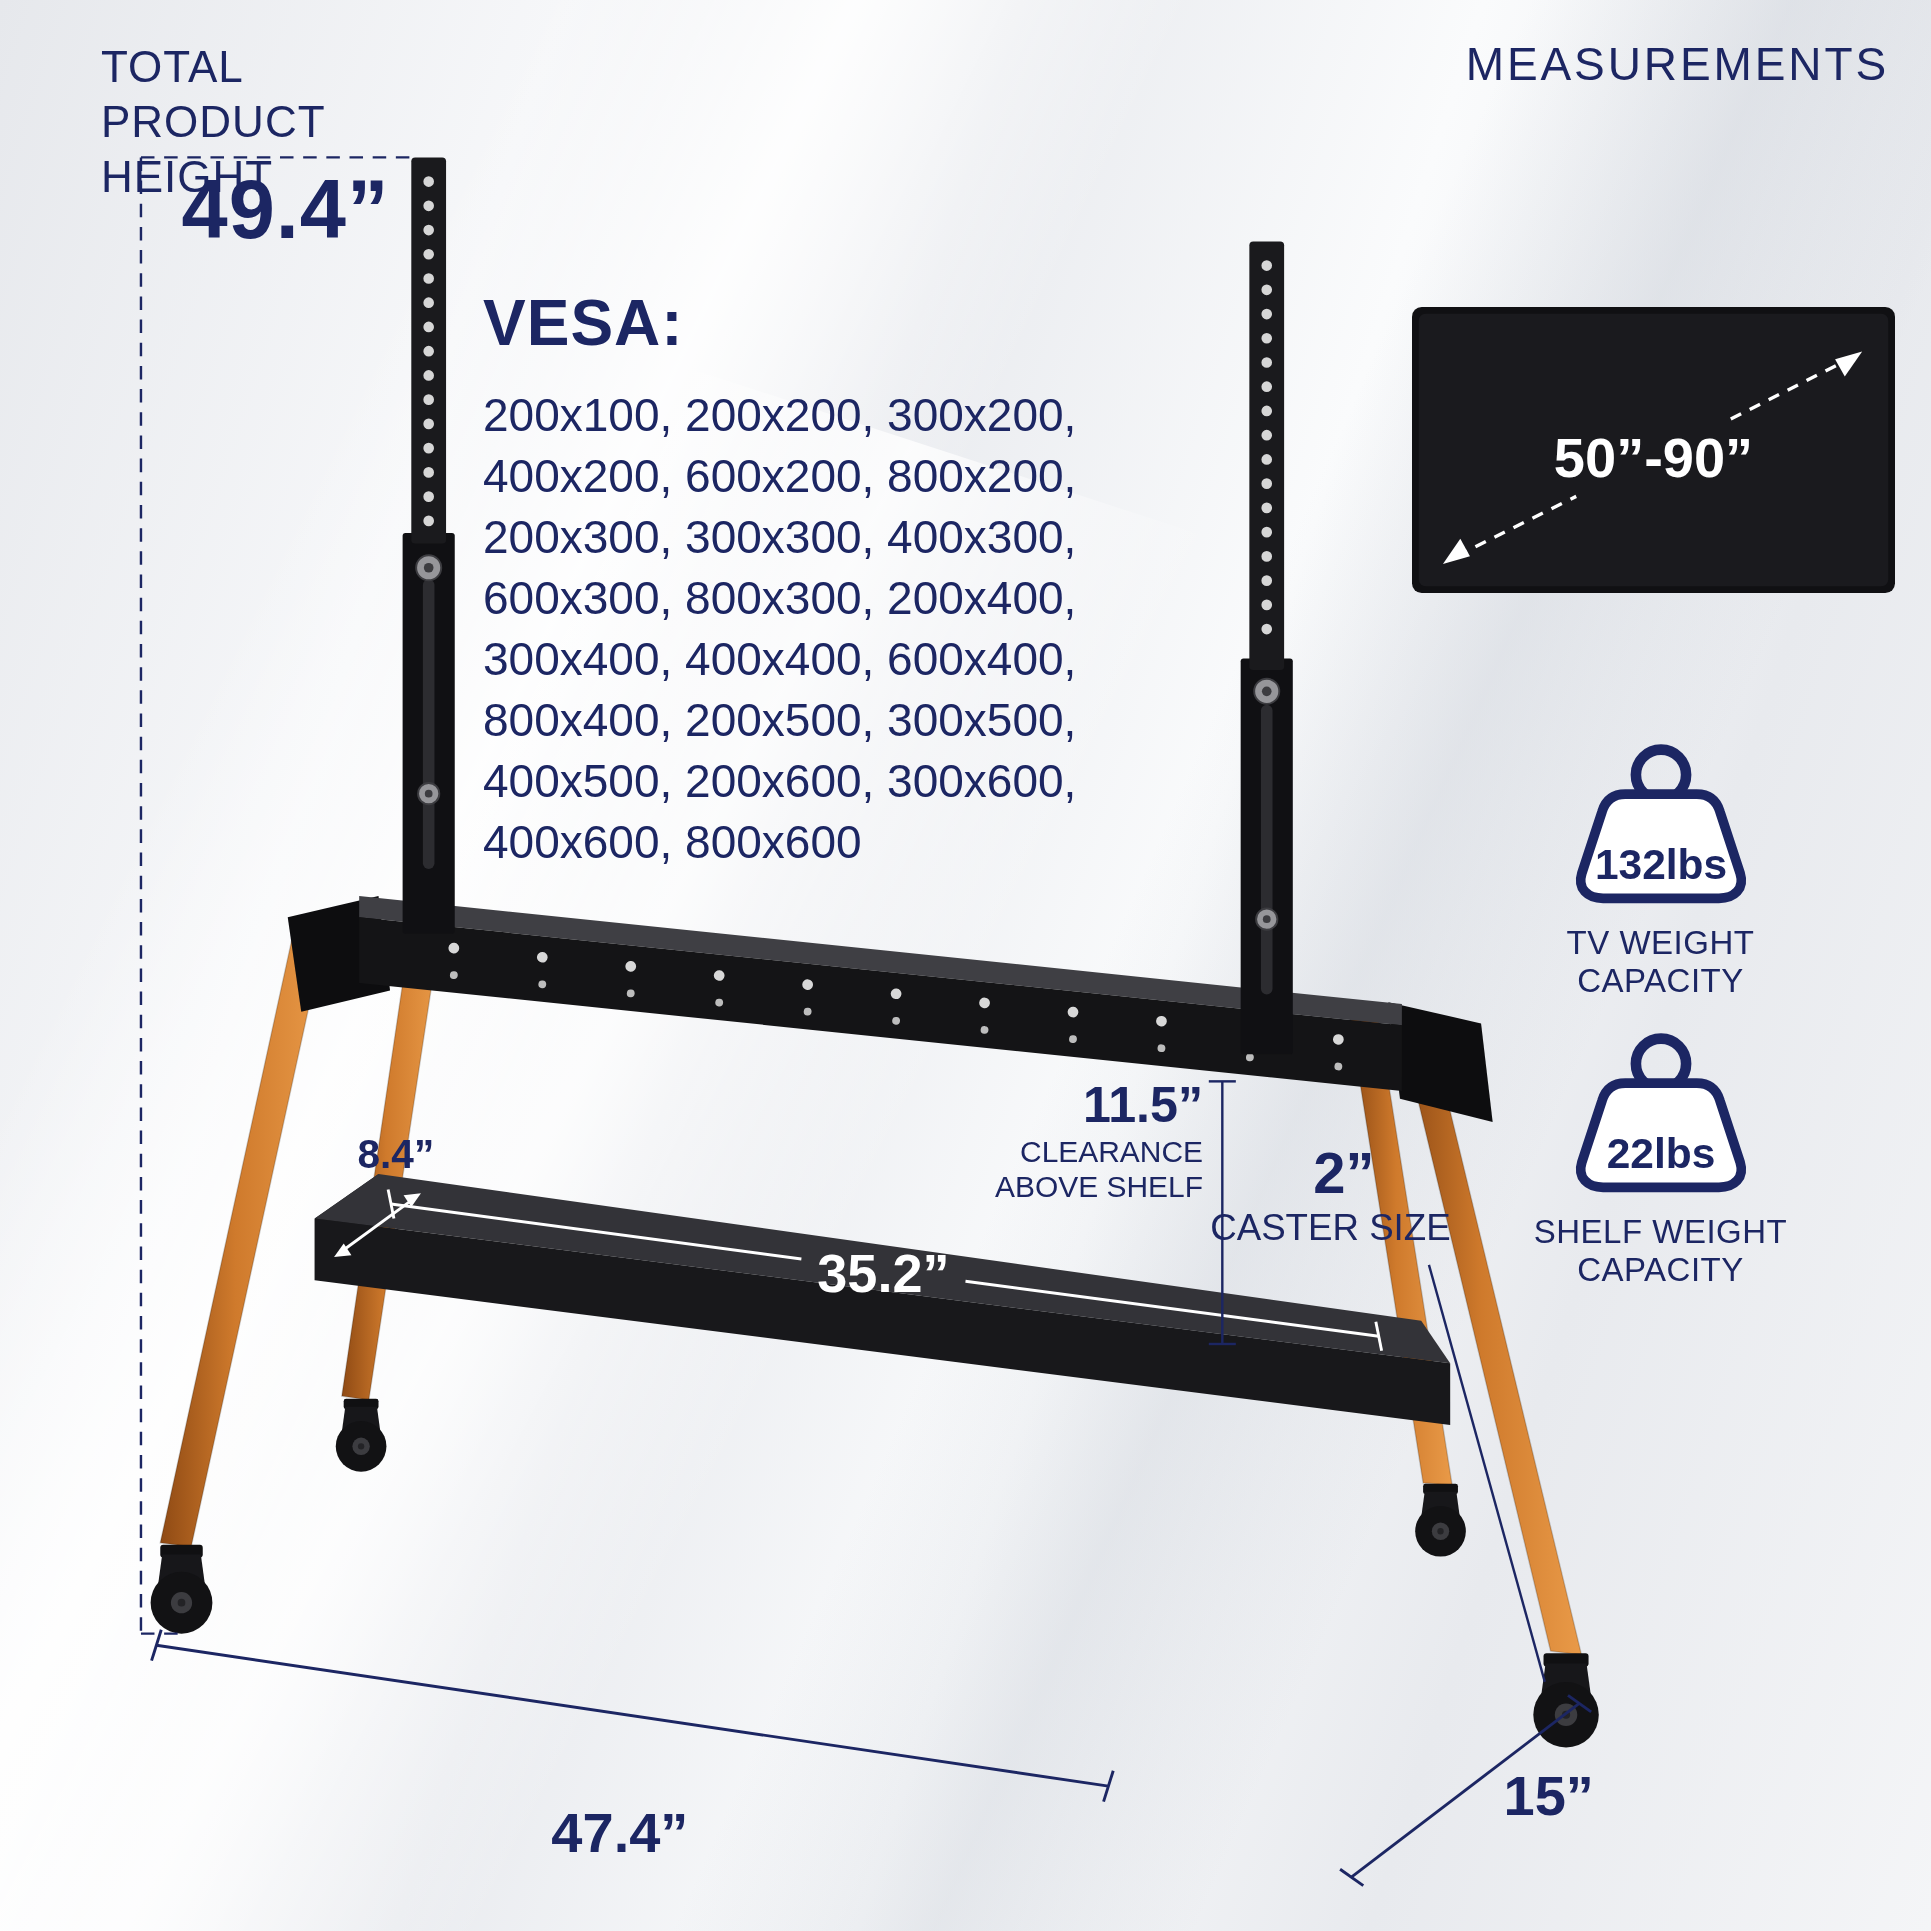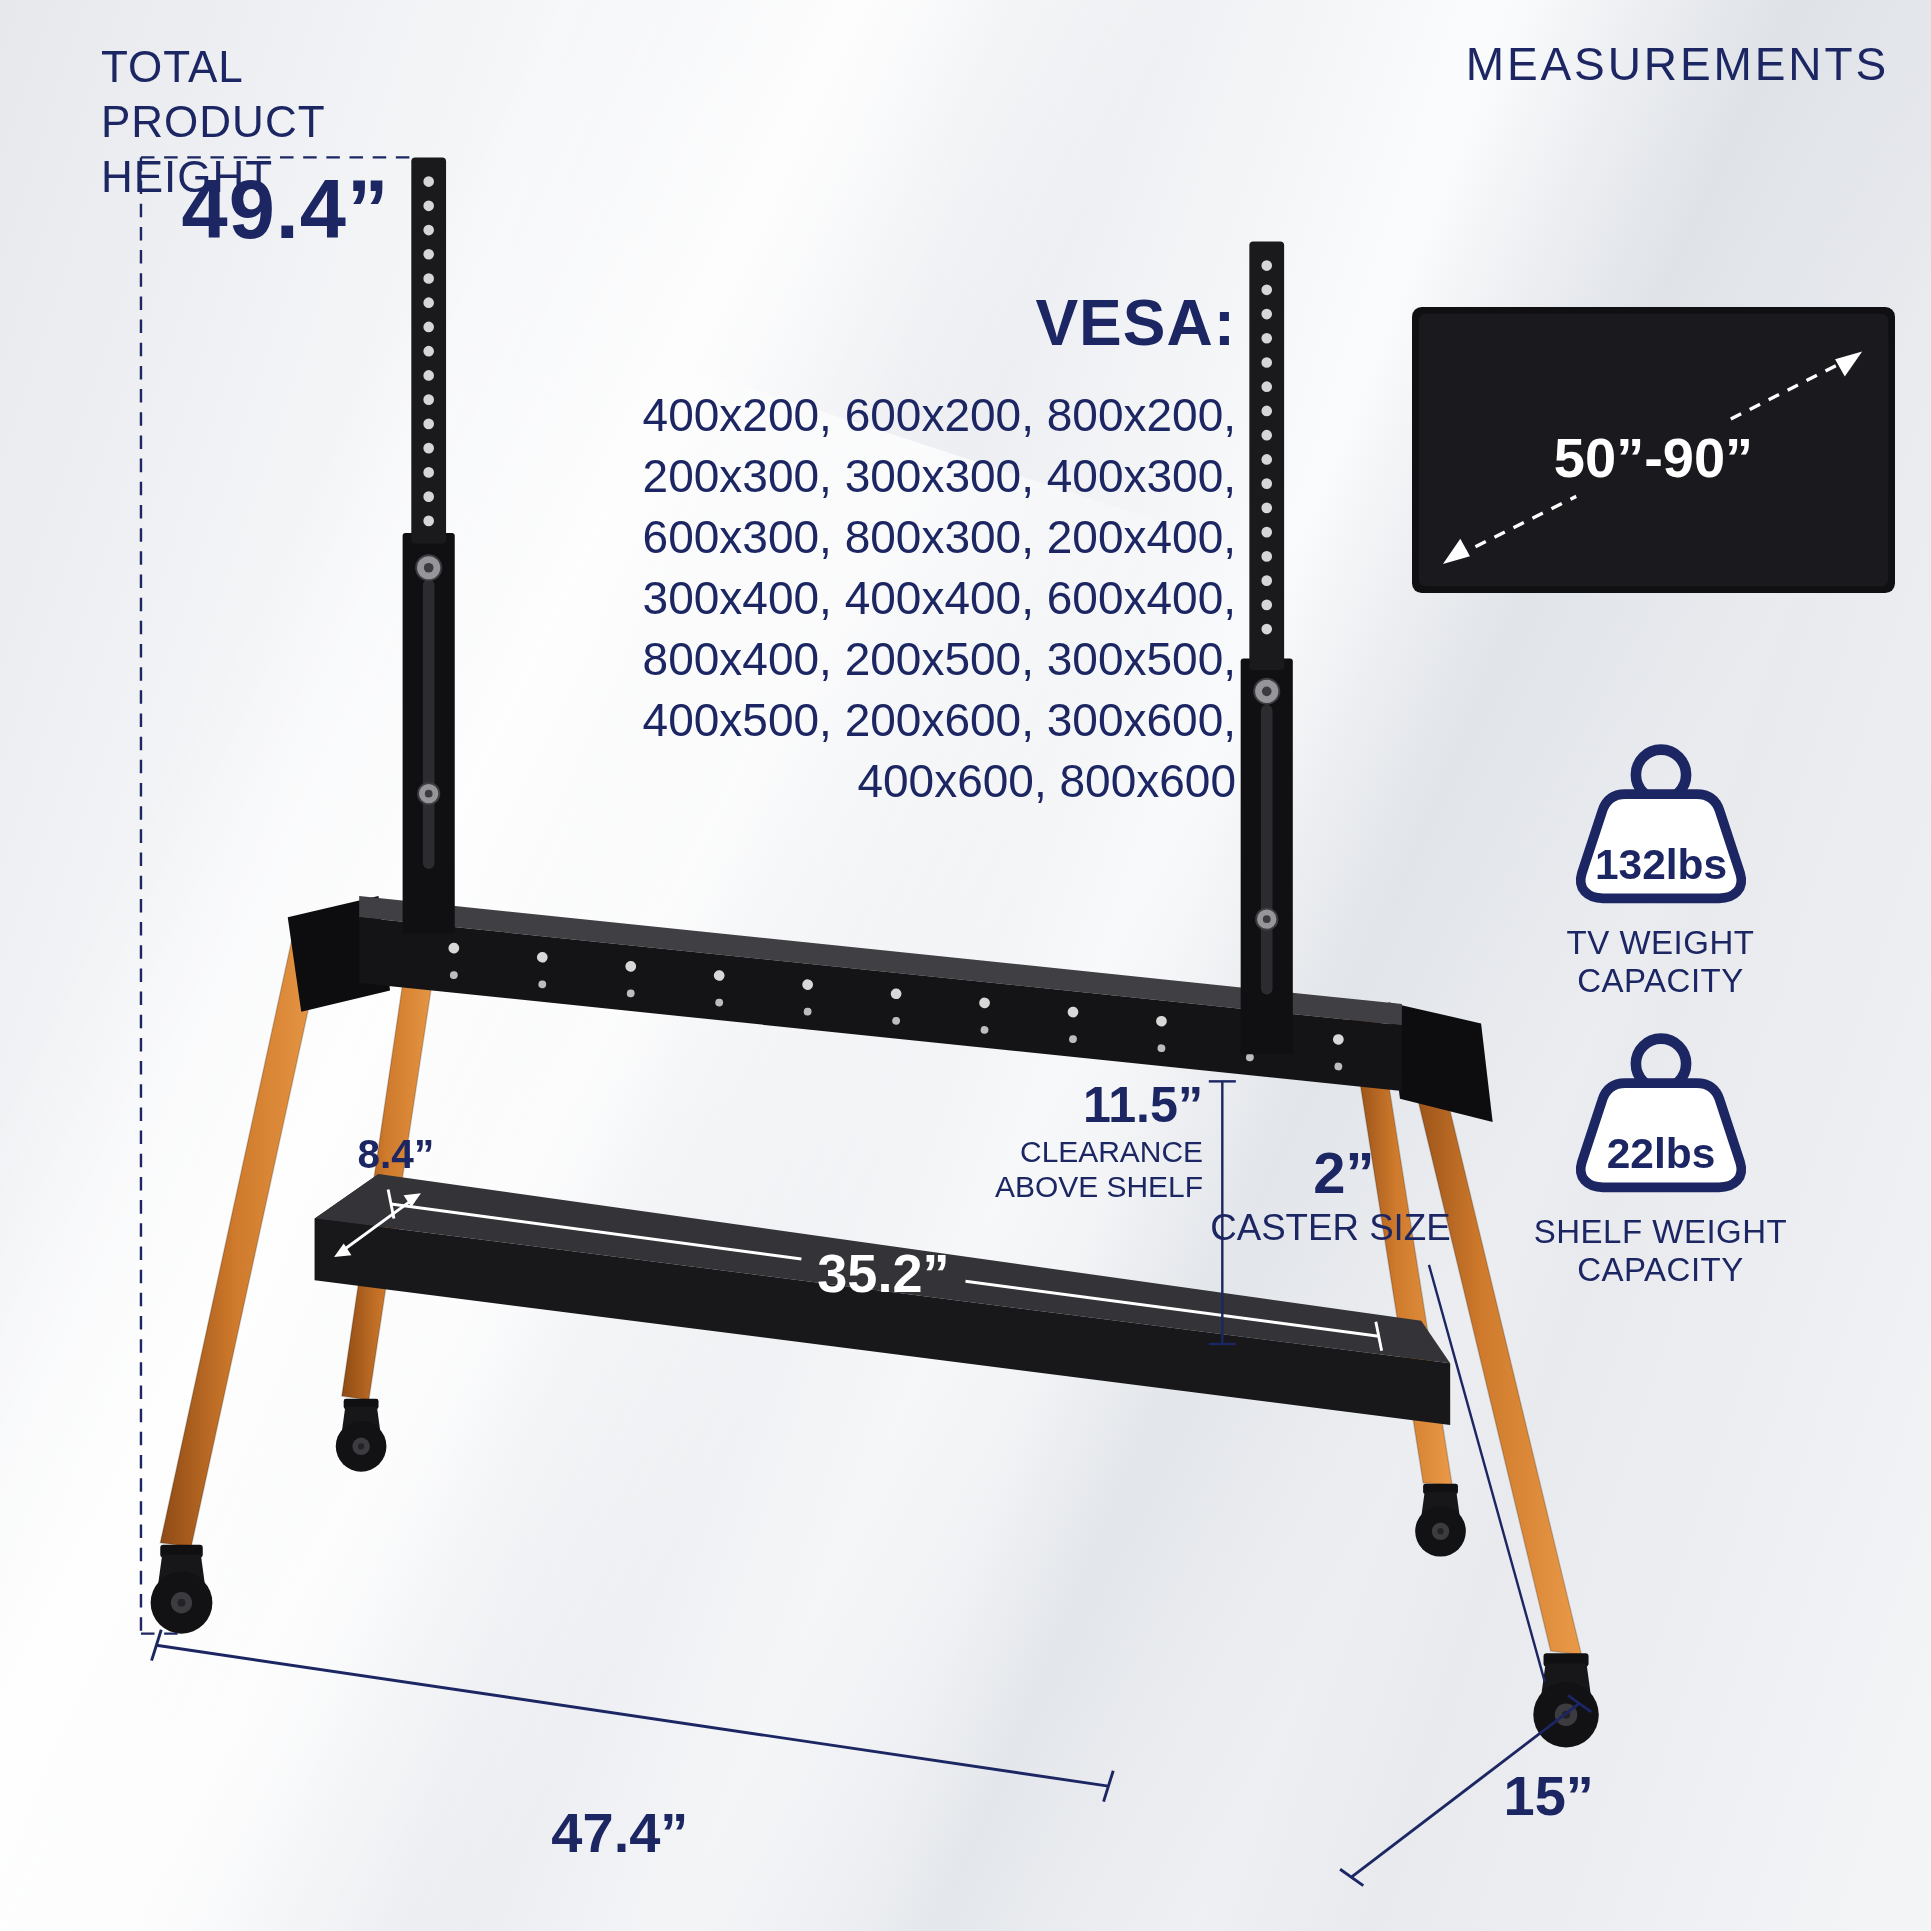--- a/index.html
+++ b/index.html
@@ -12,21 +12,21 @@
     background:linear-gradient(100deg,rgba(255,255,255,0) 35%,rgba(255,255,255,0.9) 48%,rgba(255,255,255,0) 62%);}
   .sw2{left:290px;top:-193px;width:1931px;height:2800px;transform:rotate(14deg);
     background:linear-gradient(100deg,rgba(192,198,208,0) 40%,rgba(192,198,208,0.35) 50%,rgba(192,198,208,0) 60%);}
   .sw3{left:-869px;top:290px;width:2221px;height:2607px;transform:rotate(18deg);
     background:linear-gradient(100deg,rgba(255,255,255,0) 40%,rgba(255,255,255,0.8) 52%,rgba(255,255,255,0) 64%);}
   .th-label{position:absolute;left:101px;top:39px;width:367px;
     font-size:44px;line-height:55px;letter-spacing:1px;}
   .th-value{position:absolute;left:126px;top:162px;width:319px;text-align:center;
     font-size:83px;font-weight:700;letter-spacing:1px;}
   .title{position:absolute;top:37px;right:42px;font-size:46px;font-weight:400;letter-spacing:2.9px;}
-  .vesa{position:absolute;left:483px;top:286px;width:753px;text-align:right;}
+  .vesa{position:absolute;left:483px;top:286px;width:753px;text-align:left;}
   .vesa-heading{font-size:64px;font-weight:700;margin-bottom:25px;letter-spacing:1px;}
   .vesa-line{font-size:46px;line-height:61px;}
   .tv{position:absolute;left:1402px;top:307px;width:502px;text-align:center;}
   .tv-label{font-size:34px;letter-spacing:0.5px;margin-bottom:17.4px;}
   .tv-panel{position:relative;margin:0 auto;width:483px;height:286px;border-radius:28px;}
   .cap{position:absolute;text-align:center;}
   .cap1{left:1506px;top:736px;width:309px;}
   .cap2{left:1506px;top:1025px;width:309px;}
   .cap-label{font-size:33px;letter-spacing:0.5px;margin-top:7.7px;}
   .stand{position:absolute;left:0;top:0;}
@@ -49,20 +49,21 @@
 
   <div class="th-label">
     <div>TOTAL PRODUCT</div>
     <div>HEIGHT</div>
   </div>
   <div class="th-value">49.4”</div>
   <div class="title">MEASUREMENTS</div>
 
   <div class="vesa">
     <div class="vesa-heading">VESA:</div>
+    <div class="vesa-line">200x100, 200x200, 300x200,</div>
     <div class="vesa-line">400x200, 600x200, 800x200,</div>
     <div class="vesa-line">200x300, 300x300, 400x300,</div>
     <div class="vesa-line">600x300, 800x300, 200x400,</div>
     <div class="vesa-line">300x400, 400x400, 600x400,</div>
     <div class="vesa-line">800x400, 200x500, 300x500,</div>
     <div class="vesa-line">400x500, 200x600, 300x600,</div>
     <div class="vesa-line">400x600, 800x600</div>
   </div>
 
   <div class="tv">

